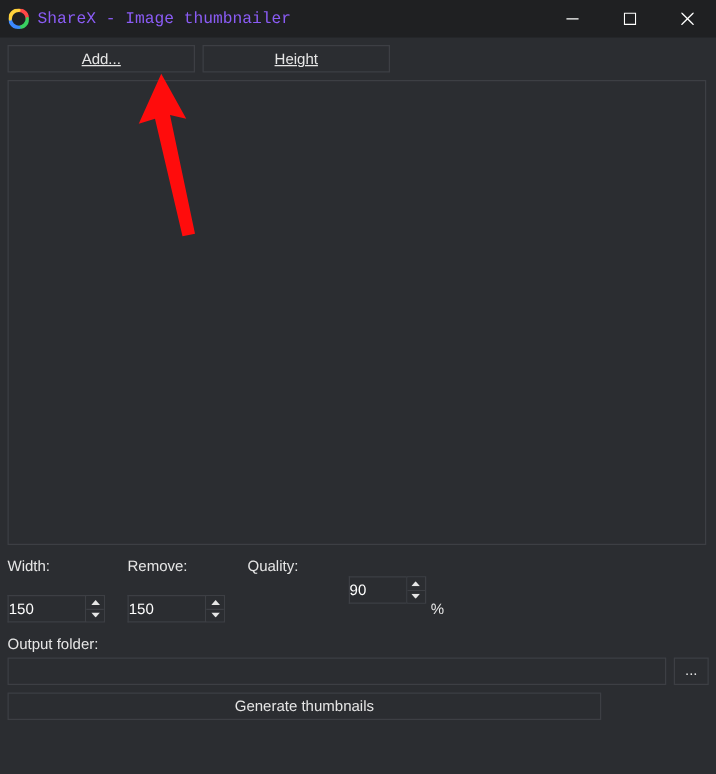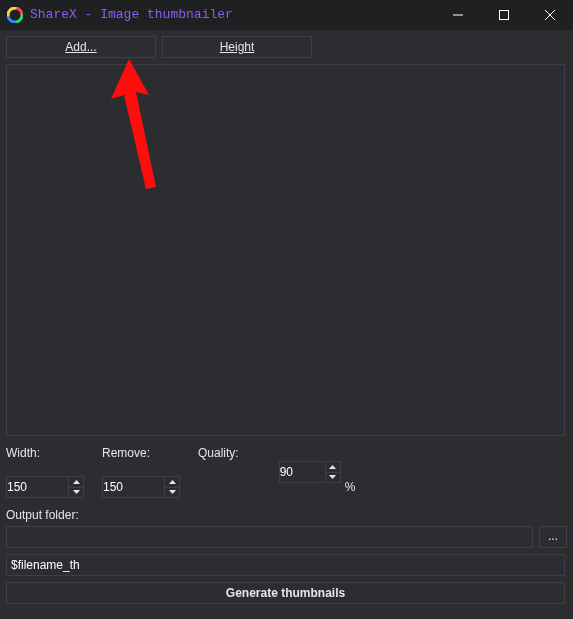--- a/index.html
+++ b/index.html
@@ -142,29 +142,28 @@
     background: #2b2d31;
     color: #e6e6e6;
     text-align: center;
     line-height: 18px;
     cursor: default;
   }
 
   .fname-input { width: 559px; }
 
   .gen-btn {
-    width: 559px;
+    width: 475px;
     height: 22px;
     border: 1px solid #3d3f44;
     background: #2b2d31;
     color: #e6e6e6;
     text-align: center;
     line-height: 20px;
     cursor: default;
-    font-weight: bold;
   }
 </style>
 </head>
 <body>
 
 <div class="titlebar">
   <span class="app-icon">
     <svg width="16" height="16" viewBox="0 0 16 16">
       <path d="M8 1 A7 7 0 0 1 15 8" fill="none" stroke="#ff4747" stroke-width="3" stroke-linecap="round"></path>
       <path d="M15 8 A7 7 0 0 1 8 15" fill="none" stroke="#38d160" stroke-width="3" stroke-linecap="round"></path>
@@ -279,17 +278,16 @@
 
   <div class="section">
     <span class="section-label">Output folder:</span>
     <div class="folder-row">
       <input class="textinput folder-input" value="" style="">
       <div class="browse-btn">...</div>
     </div>
   </div>
 
   <div class="section">
-    <input class="textinput fname-input" value="$filename_th" style="">
   </div>
 
   <div class="gen-btn">Generate thumbnails</div>
 </div>
 
 </body></html>

